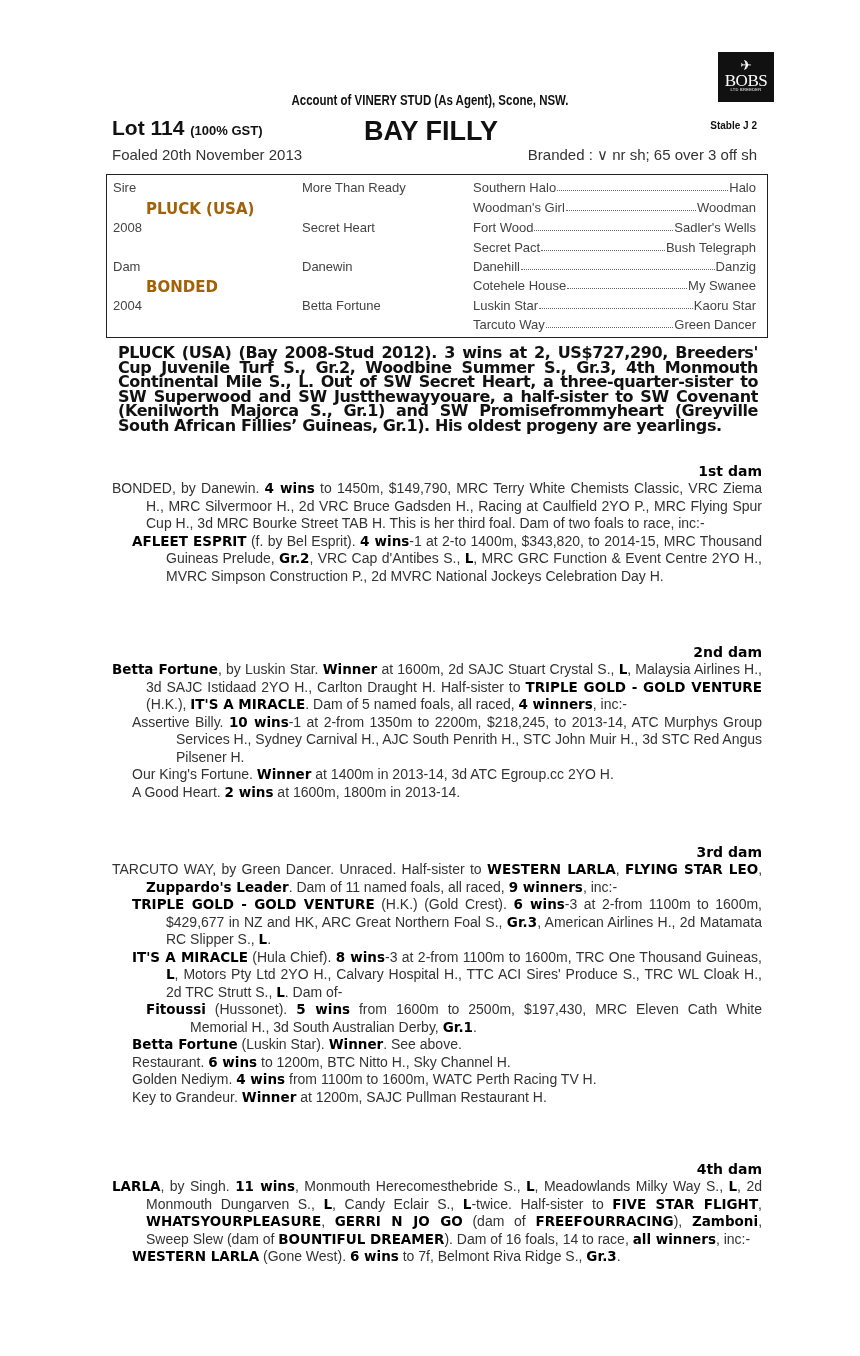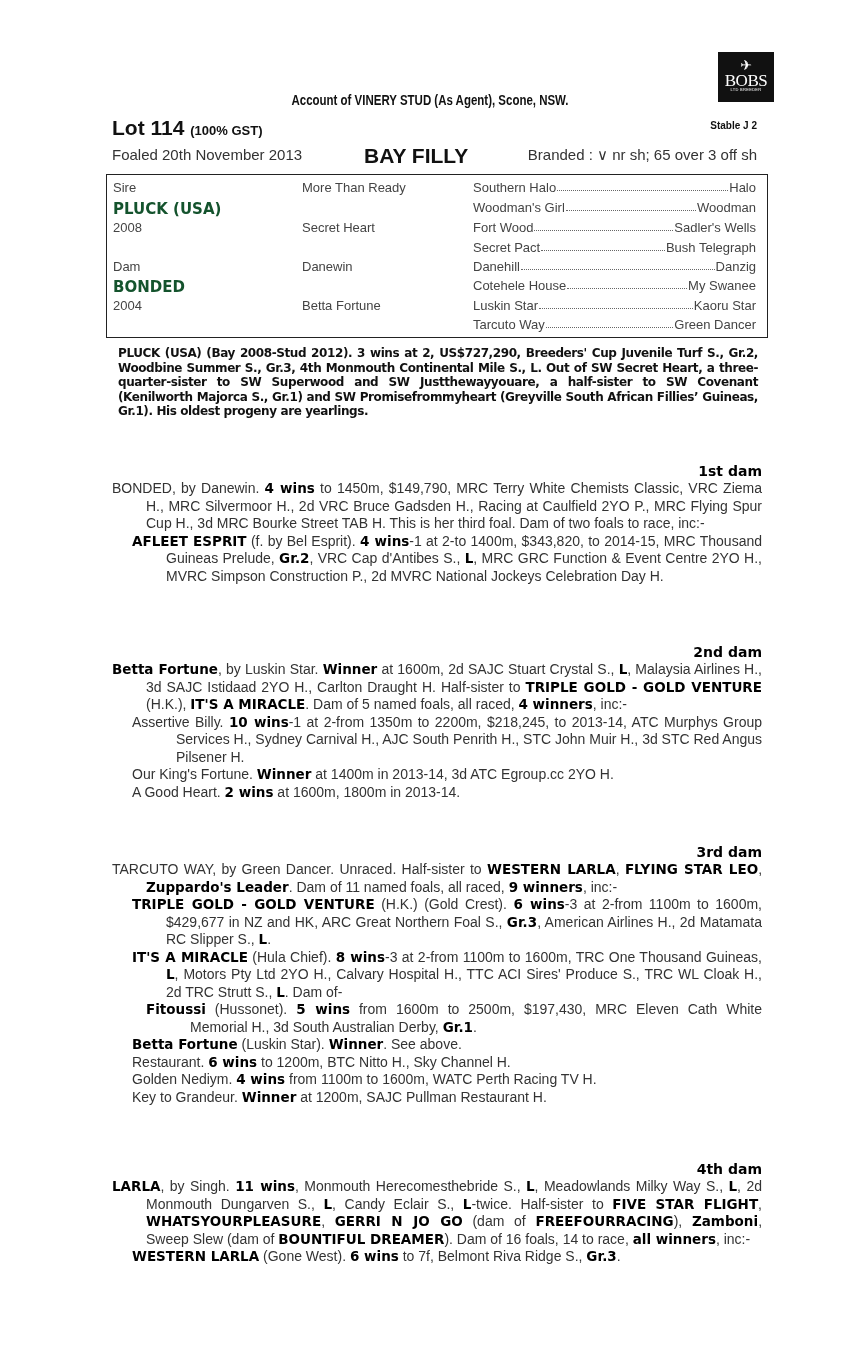--- a/index.html
+++ b/index.html
@@ -5,30 +5,30 @@
   html, body { margin:0; padding:0; background:#ffffff; }
   body { width:860px; height:1356px; position:relative; overflow:hidden; color:#111; font-family:"Liberation Sans", sans-serif; }
   .logo { position:absolute; left:718px; top:52px; width:56px; height:50px; background:#111; color:#fff; text-align:center; }
   .logo .bird { font-size:14px; line-height:18px; margin-top:4px; }
   .logo .brand { font-family:"Liberation Serif", serif; font-size:17px; line-height:13px; letter-spacing:-0.5px; }
   .logo .sub { font-size:4px; line-height:6px; letter-spacing:0.3px; }
   .account { position:absolute; left:0; width:860px; top:92px; text-align:center; font-weight:bold; font-size:14px; transform:scaleX(0.82); transform-origin:430px 0; }
   .lot-row { position:absolute; left:112px; top:116px; width:645px; height:28px; }
   .lot { position:absolute; left:0; top:0; font-weight:bold; font-size:21px; }
   .gst { font-weight:bold; font-size:13px; }
-  .color-sex { position:absolute; left:252px; top:0; font-weight:bold; font-size:21px;margin-top:28px; }
+  .color-sex { position:absolute; left:252px; top:0; font-weight:bold; font-size:27px; }
   .stable { position:absolute; right:0; top:4px; font-weight:bold; font-size:10px; }
   .foaled-row { position:absolute; left:112px; top:146px; width:645px; font-size:15px; color:#333; }
   .branded { position:absolute; right:0; top:0; }
   .ped { position:absolute; left:106px; top:174px; width:660px; height:162px; border:1.5px solid #222; font-size:13px; color:#444; }
   .ped .c { position:absolute; white-space:nowrap; }
-  .ped .big { font-weight:bold; font-size:15px; color:#14532d; font-family:"DejaVu Sans", sans-serif; }
+  .ped .big { font-weight:bold; font-size:15px; color:#a16207; font-family:"DejaVu Sans", sans-serif;margin-left:33px; }
   .ped .g3 { position:absolute; left:366px; width:283px; display:flex; white-space:nowrap; }
   .ped .g3 .dots { flex:1; border-bottom:1px dotted #666; margin:0 1px 4px 1px; }
-  .blurb { position:absolute; left:118px; top:346px; width:640px; font-family:"DejaVu Sans", sans-serif; font-weight:bold; font-size:12px; line-height:14.5px; text-align:justify; letter-spacing:-0.4px; }
+  .blurb { position:absolute; left:118px; top:346px; width:640px; font-family:"DejaVu Sans", sans-serif; font-weight:bold; font-size:16px; line-height:14.5px; text-align:justify; letter-spacing:-0.4px; }
   .section { position:absolute; left:112px; width:650px; font-size:14px; line-height:17.5px; color:#333; }
   .section h3 { margin:0; font-family:"DejaVu Sans", sans-serif; font-weight:bold; font-size:14px; line-height:18px; color:#000;text-align:right; }
   .p { text-align:justify; }
   .p.l0 { padding-left:34px; text-indent:-34px; }
   .p.l1 { padding-left:54px; text-indent:-34px; }
   .p.l1b { padding-left:64px; text-indent:-44px; }
   .p.l2 { padding-left:78px; text-indent:-44px; }
   b, .bk { font-family:"DejaVu Sans", sans-serif; font-weight:bold; color:#000; font-size:13.5px; }
 </style>
 </head>

